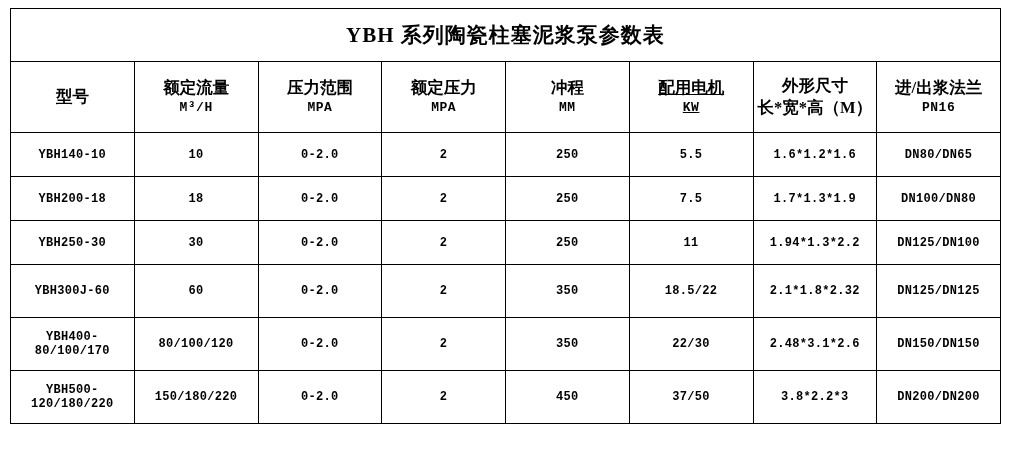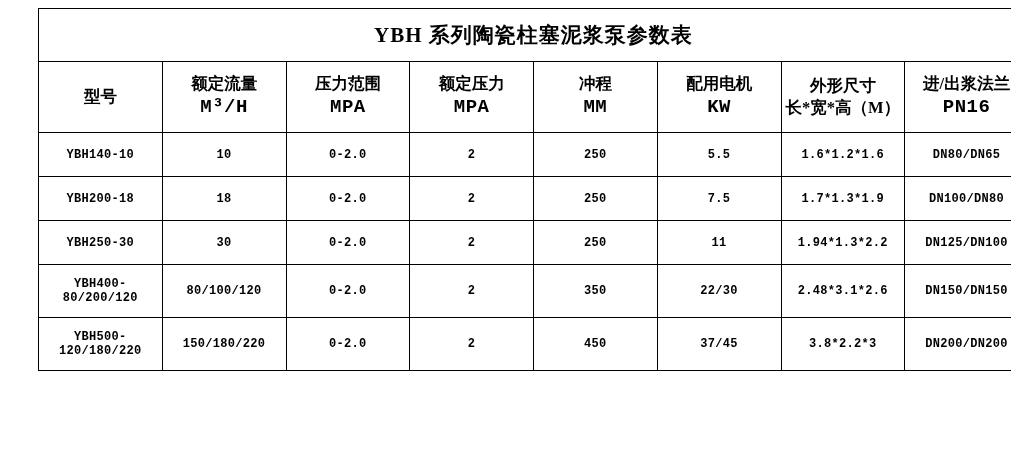--- a/index.html
+++ b/index.html
@@ -12,21 +12,20 @@
     height: 476px;
     font-family: "Liberation Serif", "DejaVu Serif", serif;
     color: #000000;
     overflow: hidden;
   }
   .sheet {
     width: 836px;
     height: 476px;
     box-sizing: border-box;
     padding: 8px 10px 6px 10px;
-    margin-left: 28px;
   }
   table.param-table {
     width: 991px;
     border-collapse: collapse;
     table-layout: fixed;
   }
   table.param-table td,
   table.param-table th {
     border: 1px solid #000000;
     text-align: center;
@@ -39,21 +38,21 @@
     font-size: 21px;
     letter-spacing: 1px;
   }
   .head-cell {
     height: 70px;
     font-size: 16.5px;
     line-height: 1.35;
   }
   .head-cell .sub {
     display: block;
-    font-size: 19px;
+    font-size: 13px;
     font-family: "Liberation Mono", "DejaVu Sans Mono", monospace;
     font-weight: bold;
     letter-spacing: 0.5px;
   }
   .head-cell .cn {
     display: block;
   }
   .body-row td {
     height: 43px;
     font-size: 12px;
@@ -62,21 +61,21 @@
     letter-spacing: 0.3px;
   }
   .body-row.tall td {
     height: 52px;
   }
   .col-model { width: 205px; }
   .col-flow { width: 112px; }
   .col-press-range { width: 113px; }
   .col-press-rated { width: 108px; }
   .col-stroke { width: 88px; }
-  .col-motor { width: 119px; }
+  .col-motor { width: 119px; text-decoration: underline; }
   .col-size { width: 133px; }
   .col-flange { width: 113px; }
 </style>
 </head>
 <body>
 
 <div class="sheet">
   <table class="param-table">
     <tbody>
       <tr>
@@ -143,37 +142,47 @@
         <td>30</td>
         <td>0-2.0</td>
         <td>2</td>
         <td>250</td>
         <td>11</td>
         <td>1.94*1.3*2.2</td>
         <td>DN125/DN100</td>
       </tr>
 
 
+      <tr class="body-row tall">
+        <td>YBH300J-60</td>
+        <td>60</td>
+        <td>0-2.0</td>
+        <td>2</td>
+        <td>350</td>
+        <td>18.5/22</td>
+        <td>2.1*1.8*2.32</td>
+        <td>DN125/DN125</td>
+      </tr>
 
       <tr class="body-row tall">
-        <td>YBH400-80/200/120</td>
+        <td>YBH400-80/100/170</td>
         <td>80/100/120</td>
         <td>0-2.0</td>
         <td>2</td>
         <td>350</td>
         <td>22/30</td>
         <td>2.48*3.1*2.6</td>
         <td>DN150/DN150</td>
       </tr>
 
       <tr class="body-row tall">
         <td>YBH500-120/180/220</td>
         <td>150/180/220</td>
         <td>0-2.0</td>
         <td>2</td>
         <td>450</td>
-        <td>37/45</td>
+        <td>37/50</td>
         <td>3.8*2.2*3</td>
         <td>DN200/DN200</td>
       </tr>
     </tbody>
   </table>
 </div>
 
 </body></html>

